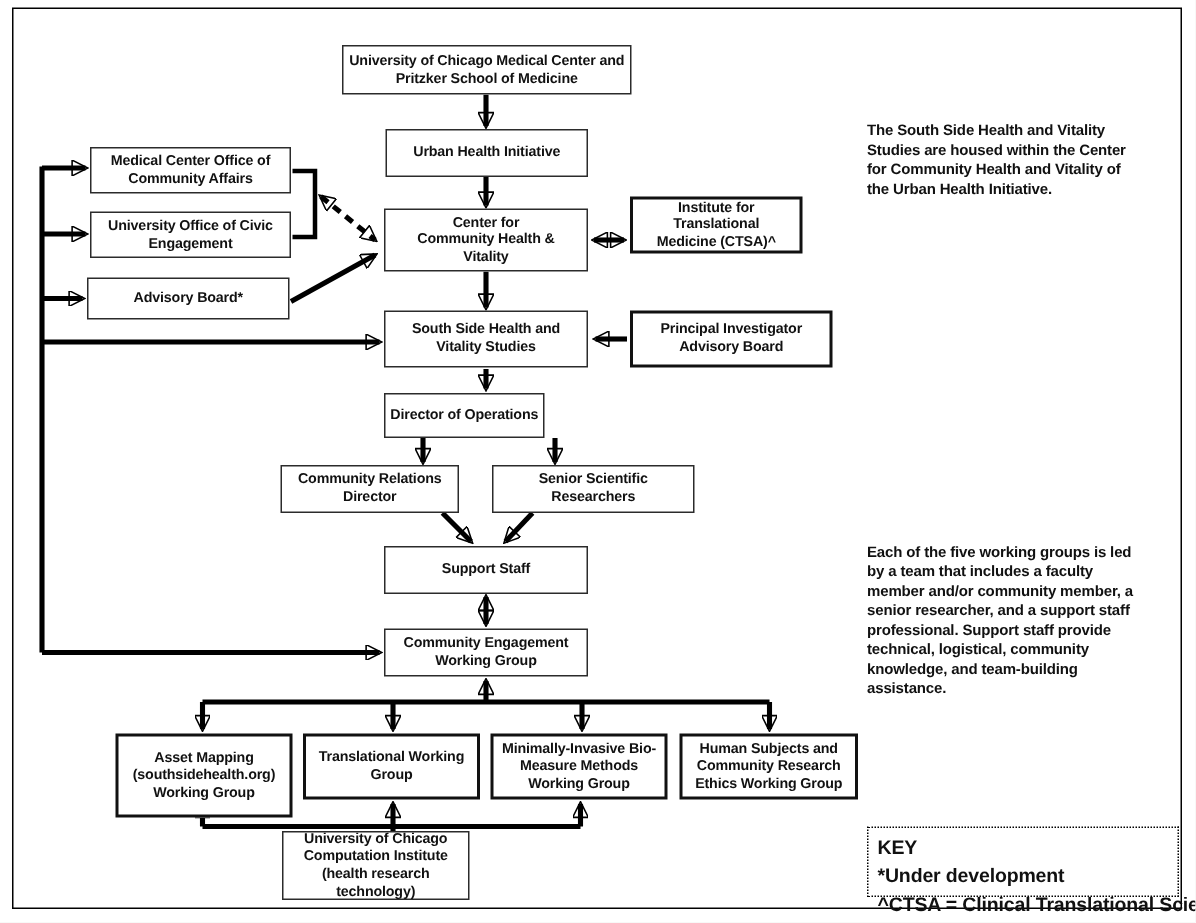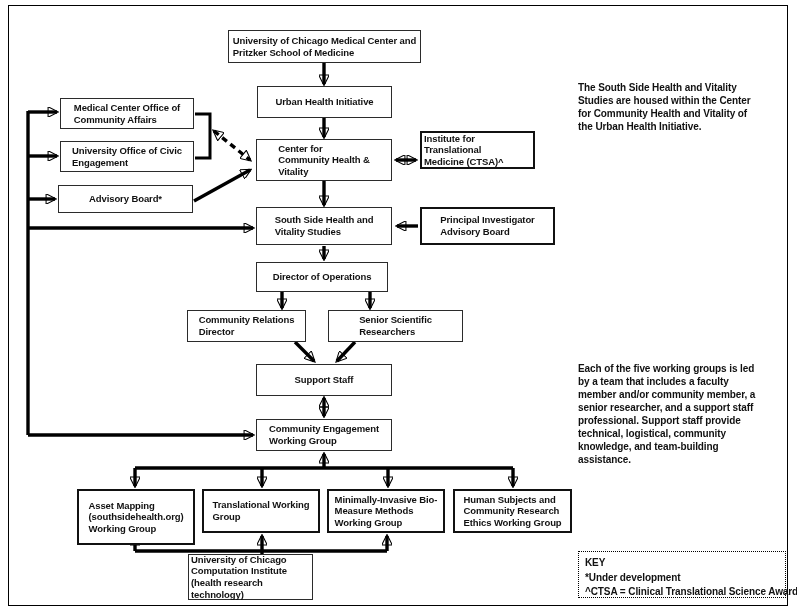--- a/index.html
+++ b/index.html
@@ -8,32 +8,32 @@
     font-family:"Liberation Sans",sans-serif;color:#111;overflow:hidden;
   }
   #frame{
     position:absolute;left:8px;top:5px;width:780px;height:601px;
     border:1.5px solid #000;box-sizing:border-box;pointer-events:none;
   }
   #wires{position:absolute;left:0;top:0;width:797px;height:615px;z-index:1;}
   .node{
     position:absolute;z-index:2;box-sizing:border-box;background:#fff;
     border:1.5px solid #2b2b2b;display:flex;align-items:center;justify-content:center;
-    text-align:left;font-weight:bold;font-size:9.5px;line-height:1.22;
+    text-align:center;font-weight:bold;font-size:9.5px;line-height:1.22;
     white-space:pre-line;padding:1px 2px;letter-spacing:-0.1px;
   }
   .node.thick{border-width:2px;border-color:#111;}
   .note{
     position:absolute;z-index:2;font-weight:bold;font-size:10px;line-height:1.3;
     white-space:pre-line;letter-spacing:-0.1px;
   }
   #key-box{
     position:absolute;z-index:2;left:578px;top:551px;width:208px;height:47px;
     border:1.2px dotted #000;box-sizing:border-box;padding:4px 6px;
-    font-weight:bold;font-size:10px;line-height:1.45;letter-spacing:-0.1px;
+    font-weight:bold;font-size:13px;line-height:1.45;letter-spacing:-0.1px;
   }
   #key-box div{white-space:nowrap;}
   svg path{stroke:#000;fill:none;}
   .w{stroke-width:3.4px;}
   .thin{stroke-width:3px;}
 </style>
 </head>
 <body>
 
 <div id="canvas">
@@ -92,21 +92,21 @@
   <div class="node" style="left:257px;top:86px;width:135px;height:32px">Urban Health Initiative</div>
   <div class="node" style="left:256px;top:139px;width:136px;height:42px">Center for
 Community Health &amp;
 Vitality</div>
   <div class="node thick" style="left:420px;top:131px;width:115px;height:38px">Institute for Translational
 Medicine (CTSA)^</div>
   <div class="node" style="left:256px;top:207px;width:136px;height:38px">South Side Health and
 Vitality Studies</div>
   <div class="node thick" style="left:420px;top:207px;width:135px;height:38px">Principal Investigator
 Advisory Board</div>
-  <div class="node" style="left:256px;top:262px;width:132px;height:30px">Director of Operations</div>
+  <div class="node" style="left:256px;top:262px;width:107px;height:30px">Director of Operations</div>
   <div class="node" style="left:187px;top:310px;width:119px;height:32px">Community Relations
 Director</div>
   <div class="node" style="left:328px;top:310px;width:135px;height:32px">Senior Scientific
 Researchers</div>
   <div class="node" style="left:256px;top:364px;width:136px;height:32px">Support Staff</div>
   <div class="node" style="left:256px;top:419px;width:136px;height:32px">Community Engagement
 Working Group</div>
   <div class="node" style="left:60px;top:98px;width:134px;height:31px">Medical Center Office of
 Community Affairs</div>
   <div class="node" style="left:60px;top:141px;width:134px;height:31px">University Office of Civic

